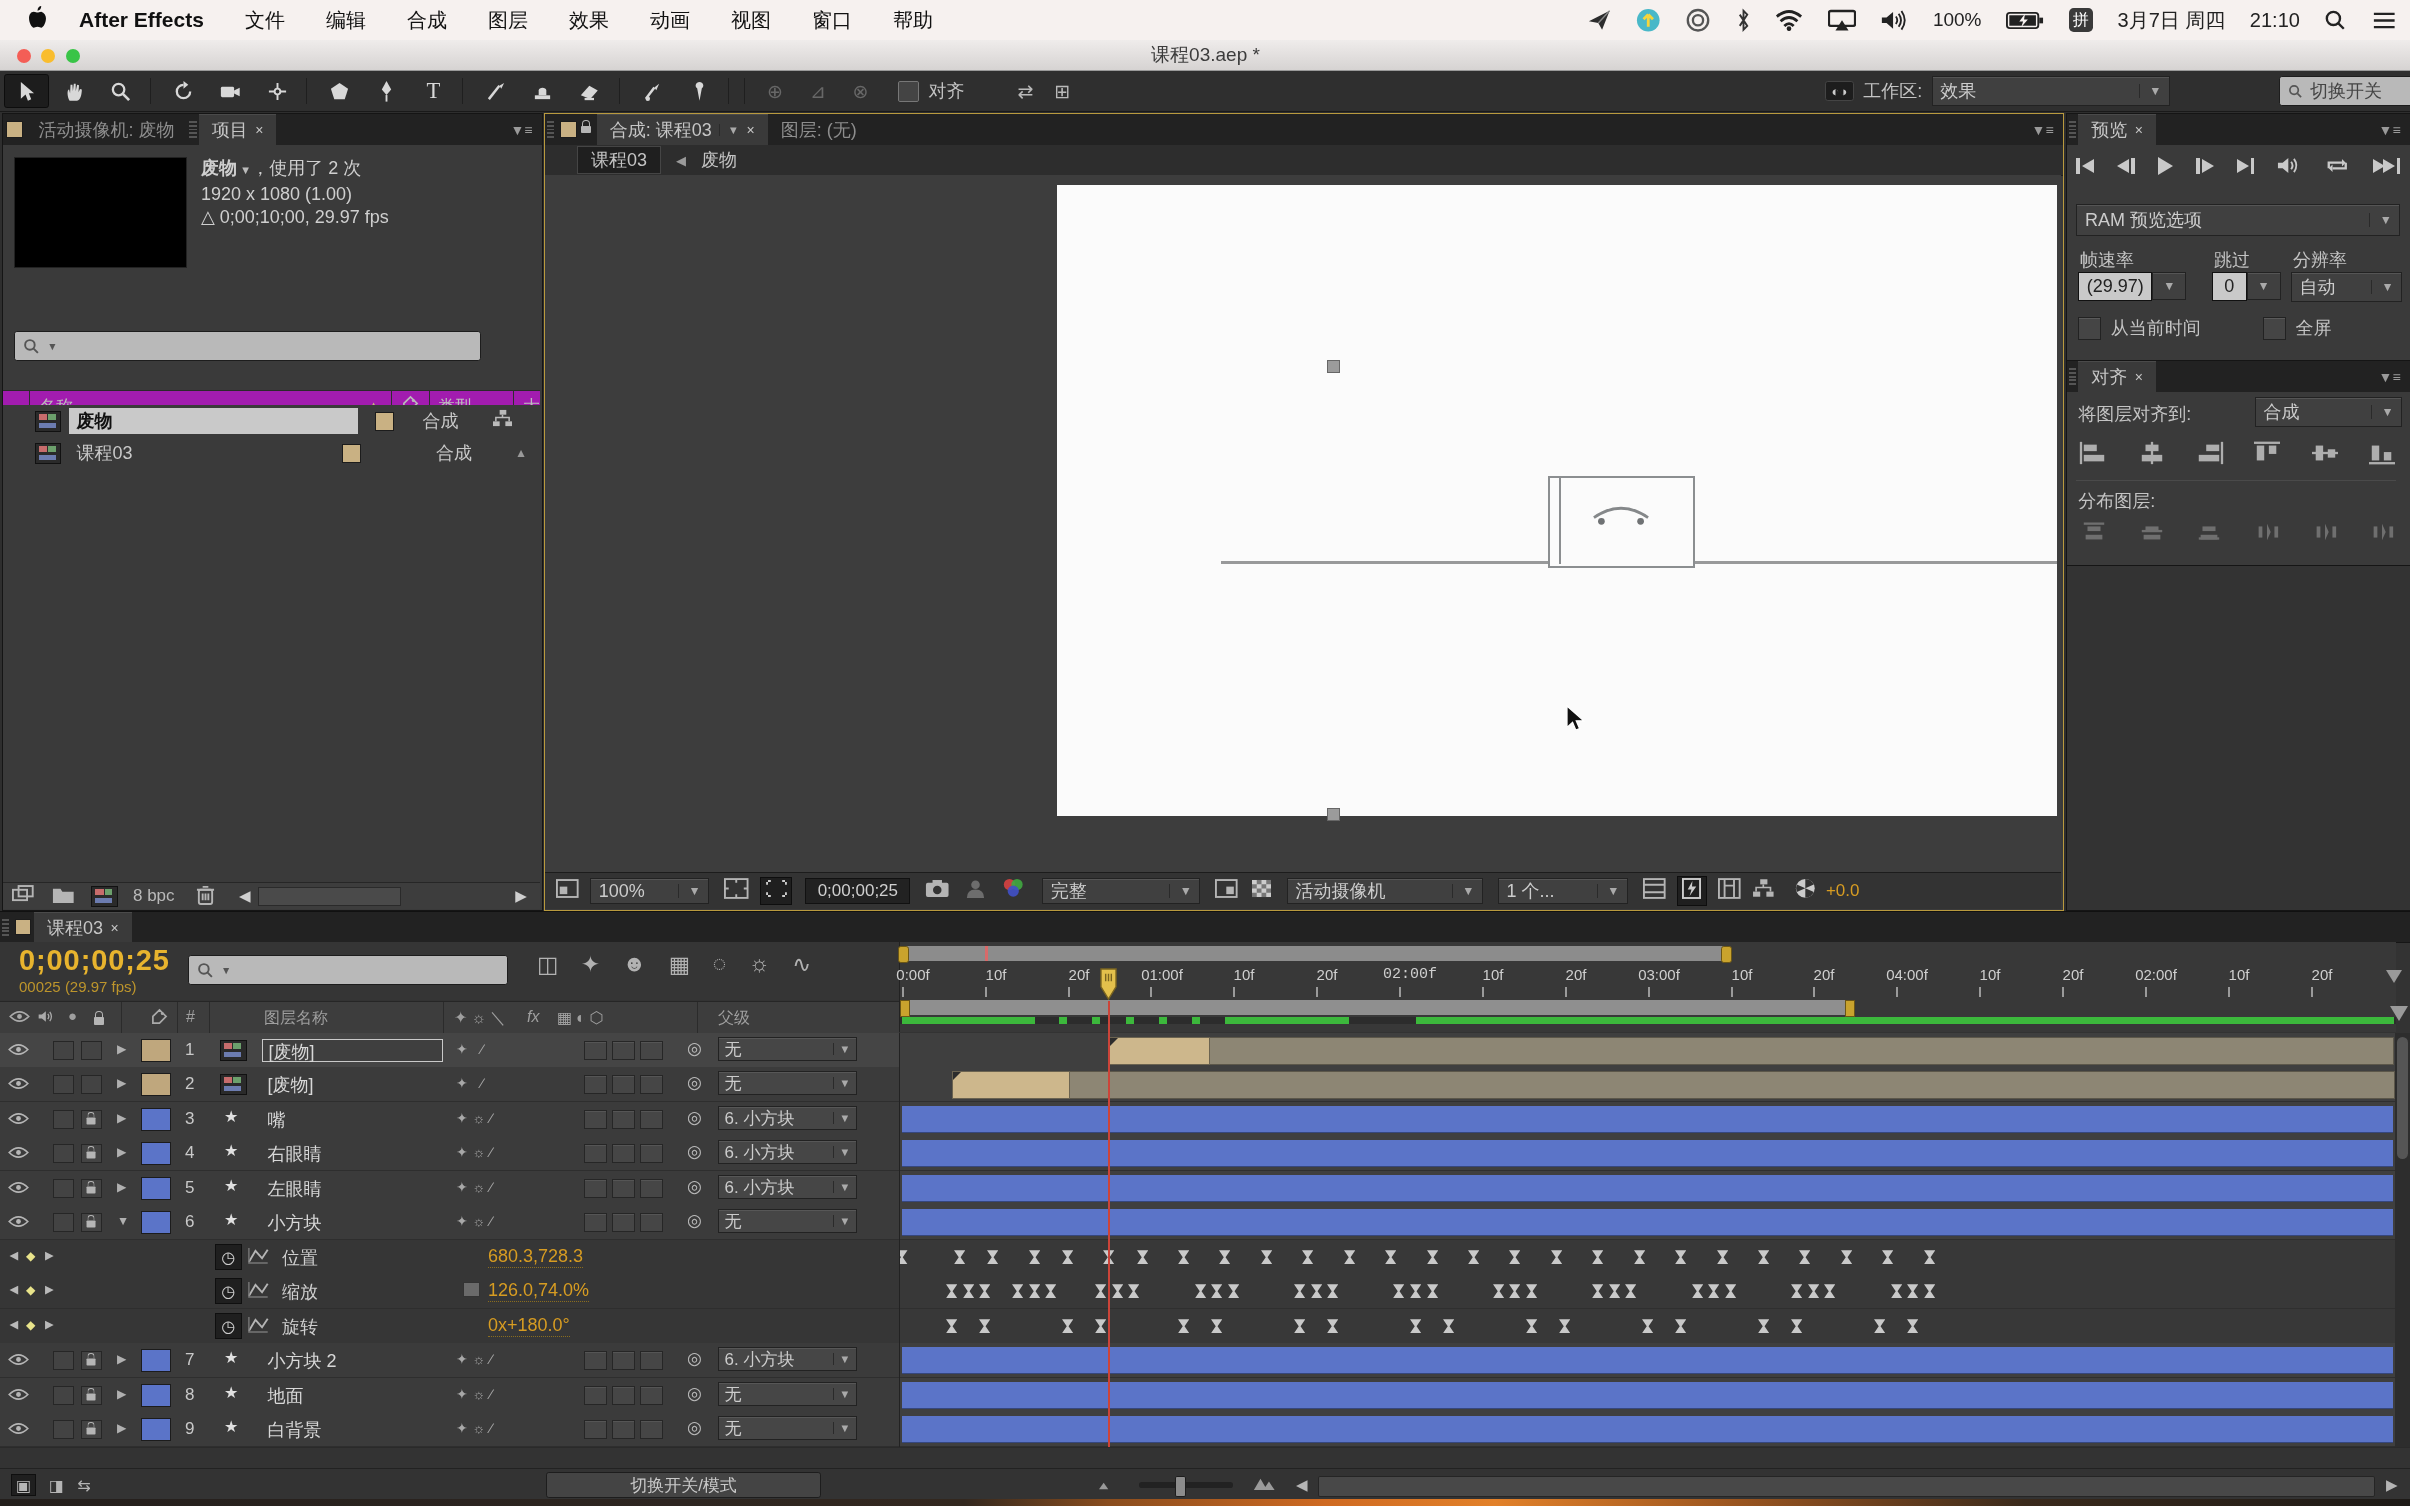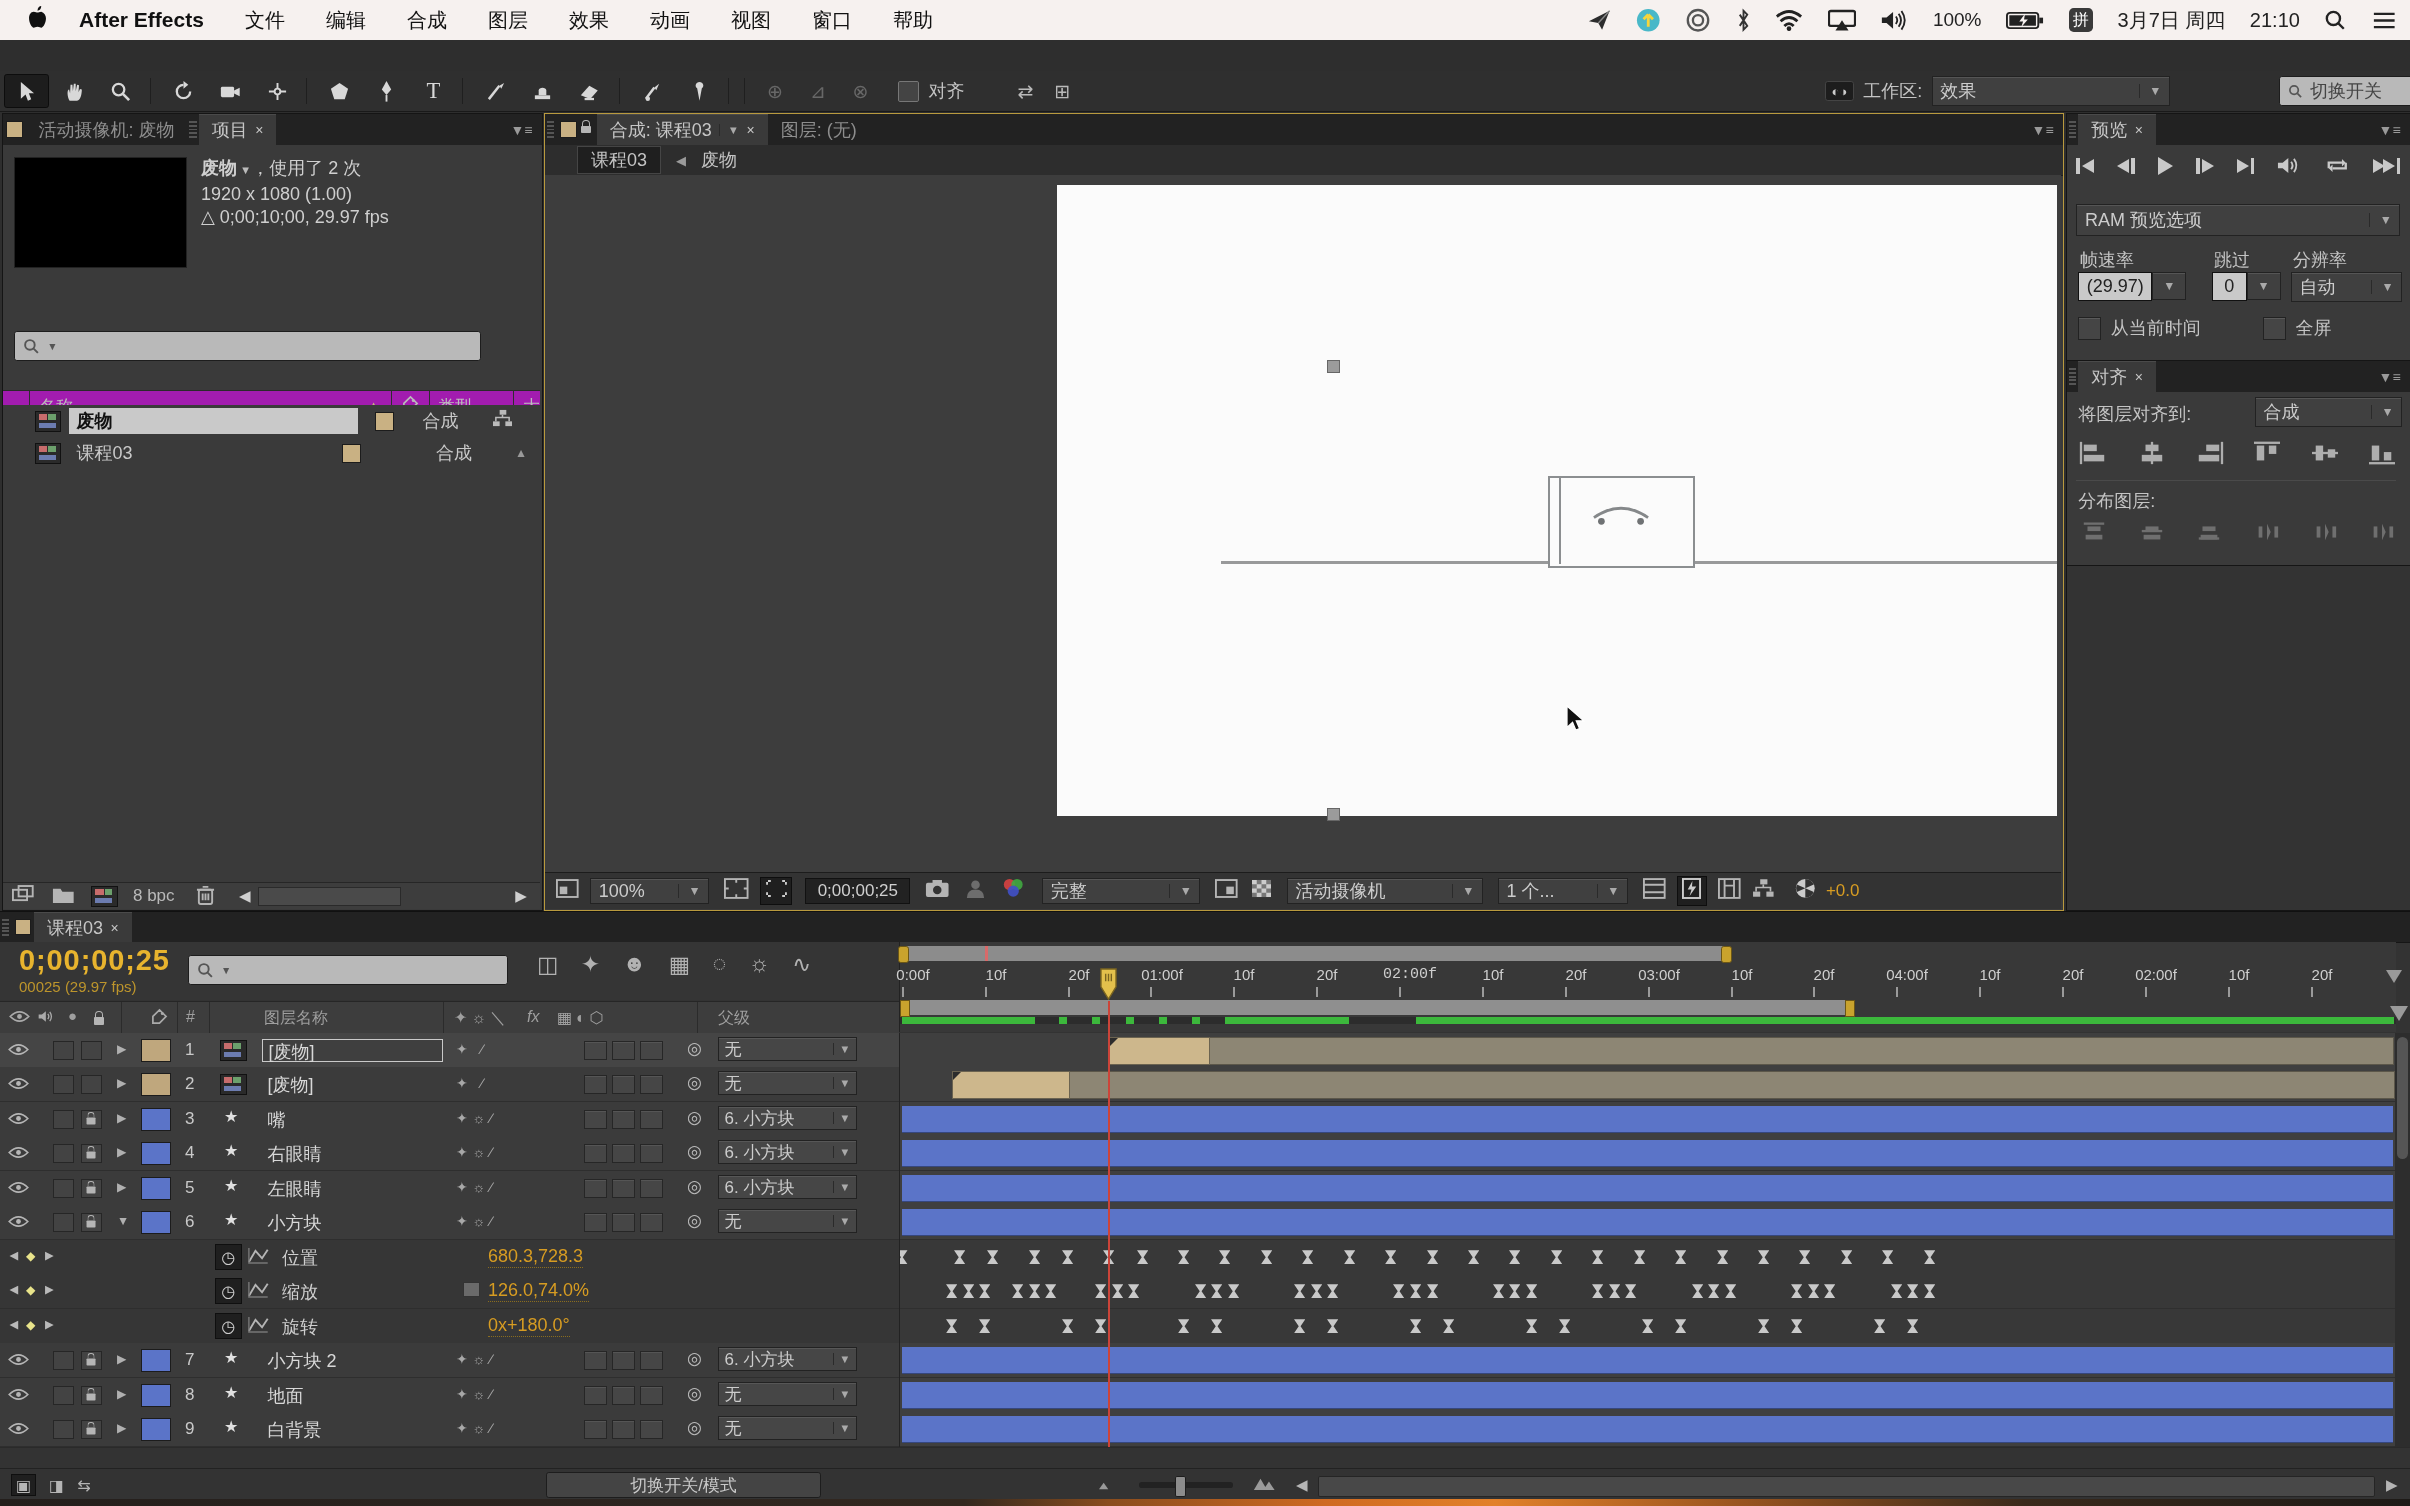--- a/index.html
+++ b/index.html
@@ -153,20 +153,26 @@
           </svg>
         </span>
       <span class="sicon">
           <svg width="24.5" height="21" viewBox="0 0 26 22">
             <path d="M2 4 H24 M2 11 H24 M2 18 H24" stroke="#222" stroke-width="2.5"></path>
           </svg>
         </span>
     </div>
   </div>
 
+  <div id="titlebar">
+    <span class="tlight" style="left:17px;background:#f45e56;"></span>
+    <span class="tlight" style="left:41px;background:#f9bd2e;"></span>
+    <span class="tlight" style="left:66px;background:#39c447;"></span>
+    <span>课程03.aep *</span>
+  </div>
 
   <div id="toolbar">
     <span id="toolbar-tools" style="display:flex;align-items:center;">
         <span class="tool active">
           <svg width="21" height="22.6" viewBox="0 0 22 24">
             <path d="M5 2 L5 20 L10 15.5 L12.5 22 L16 20.5 L13.5 14 L19 14 Z" fill="#d8d8d8"></path>
           </svg>
         </span>
         <span class="tool">
           <svg width="22.6" height="22.6" viewBox="0 0 24 24">

